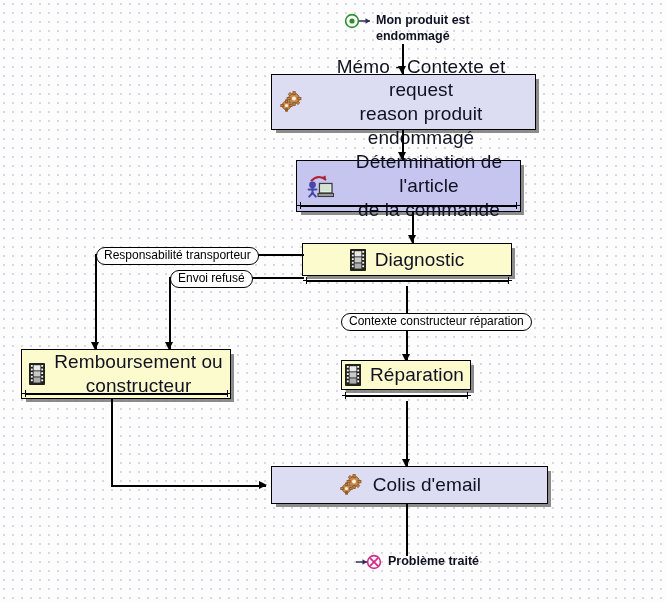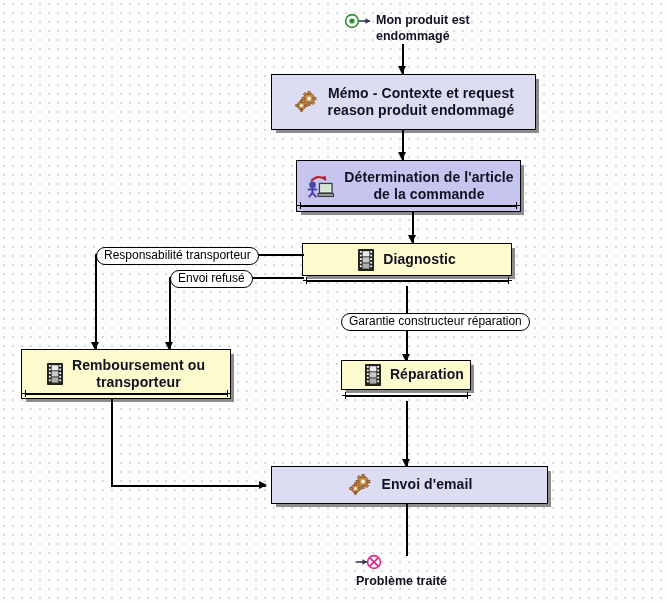--- a/index.html
+++ b/index.html
@@ -30,22 +30,22 @@
     justify-content: center;
     box-shadow: 4px 4px 0 -1px rgba(120,120,120,0.85);
   }
   .node .inner {
     display: flex;
     align-items: center;
     gap: 9px;
     padding: 0 6px;
   }
   .node .lbl {
-    font-size: 14px;
-    font-weight: bold;
+    font-size: 19px;
+    font-weight: normal;
     color: #111122;
     text-align: center;
     line-height: 1.25;
     white-space: pre-line;
     letter-spacing: 0.1px;
   }
   .lav   { background: #dcdcf2; }
   .lav-sel { background: #c5c5ef; }
   .yel   { background: #fbfbcd; }
 
@@ -232,21 +232,21 @@
   <div class="edge-label" style="left:96px; top:247px;">Responsabilité transporteur</div>
   <div class="vline" style="left:95px; top:254px; height:95px;"></div>
   <div class="arrow-down" style="left:91px; top:342px;"></div>
 
   <div class="hline" style="left:170px; top:277px; width:134px;"></div>
   <div class="edge-label" style="left:170px; top:270px;">Envoi refusé</div>
   <div class="vline" style="left:169px; top:277px; height:72px;"></div>
   <div class="arrow-down" style="left:165px; top:342px;"></div>
 
   <div class="vline" style="left:406px; top:286px; height:76px;"></div>
-  <div class="edge-label" style="left:341px; top:313px;">Garantie constructeur réparation</div>
+  <div class="edge-label" style="left:341px; top:313px;">Contexte constructeur réparation</div>
   <div class="arrow-down" style="left:402px; top:354px;"></div>
 
   <div class="node yel" style="left:21px; top:349px; width:210px; height:50px;">
     <div class="inner">
       <svg class="icon" width="16" height="22" viewBox="0 0 16 22">
         <rect x="0.6" y="0.6" width="14.8" height="20.8" fill="#22221f" stroke="#000" stroke-width="0.8"></rect>
         <g fill="#ffffff">
           <rect x="1.9" y="2.0" width="1.8" height="1.8"></rect>
           <rect x="1.9" y="5.6" width="1.8" height="1.8"></rect>
           <rect x="1.9" y="9.2" width="1.8" height="1.8"></rect>
@@ -256,21 +256,21 @@
           <rect x="12.3" y="5.6" width="1.8" height="1.8"></rect>
           <rect x="12.3" y="9.2" width="1.8" height="1.8"></rect>
           <rect x="12.3" y="12.8" width="1.8" height="1.8"></rect>
           <rect x="12.3" y="16.4" width="1.8" height="1.8"></rect>
         </g>
         <rect x="4.6" y="2.2" width="6.8" height="5.2" fill="#e9e9e9"></rect>
         <rect x="4.6" y="8.3" width="6.8" height="5.2" fill="#c9c9c9"></rect>
         <rect x="4.6" y="14.4" width="6.8" height="5.2" fill="#aeaeae"></rect>
       </svg>
       <div class="lbl">Remboursement ou
-transporteur</div>
+constructeur</div>
     </div>
   </div>
   <div class="selbar" style="left:25px; top:393px; width:202px;"></div>
   <div class="handle" style="left:22px; top:390px;"></div>
   <div class="handle" style="left:224px; top:390px;"></div>
 
   <div class="node yel" style="left:341px; top:360px; width:130px; height:30px;justify-content:flex-end;">
     <div class="inner">
       <svg class="icon" width="16" height="22" viewBox="0 0 16 22">
         <rect x="0.6" y="0.6" width="14.8" height="20.8" fill="#22221f" stroke="#000" stroke-width="0.8"></rect>
@@ -317,27 +317,27 @@
           <rect x="18.8" y="11.7" width="2.6" height="2.2" transform="rotate(-45 20.1 12.8)"></rect>
           <circle cx="8.5" cy="15.5" r="4.3"></circle>
           <rect x="7.6" y="9.9" width="1.9" height="2.6"></rect>
           <rect x="7.6" y="18.6" width="1.9" height="2.6"></rect>
           <rect x="2.8" y="14.6" width="2.6" height="1.9"></rect>
           <rect x="11.6" y="14.6" width="2.6" height="1.9"></rect>
         </g>
         <circle cx="16" cy="8.5" r="2" fill="#fbf2e4"></circle>
         <circle cx="8.5" cy="15.5" r="1.6" fill="#fbf2e4"></circle>
       </svg>
-      <div class="lbl">Envoi d'email</div>
+      <div class="lbl">Colis d'email</div>
     </div>
   </div>
 
   <div class="vline" style="left:406px; top:504px; height:52px;"></div>
 
-  <div class="terminator" style="left:356px; top:554px;flex-direction:column;">
+  <div class="terminator" style="left:356px; top:554px;">
     <svg class="icon" width="28" height="16" viewBox="0 0 28 16">
       <line x1="0" y1="8" x2="11" y2="8" stroke="#2f2f4f" stroke-width="1.5"></line>
       <polygon points="11,8 6.5,5.3 6.5,10.7" fill="#2f2f4f"></polygon>
       <circle cx="18" cy="8" r="6.4" fill="#ffffff" stroke="#d42a8c" stroke-width="1.6"></circle>
       <line x1="13.9" y1="3.9" x2="22.1" y2="12.1" stroke="#d42a8c" stroke-width="1.8"></line>
       <line x1="22.1" y1="3.9" x2="13.9" y2="12.1" stroke="#d42a8c" stroke-width="1.8"></line>
     </svg>
     <div class="tlbl">Problème traité</div>
   </div>
 

